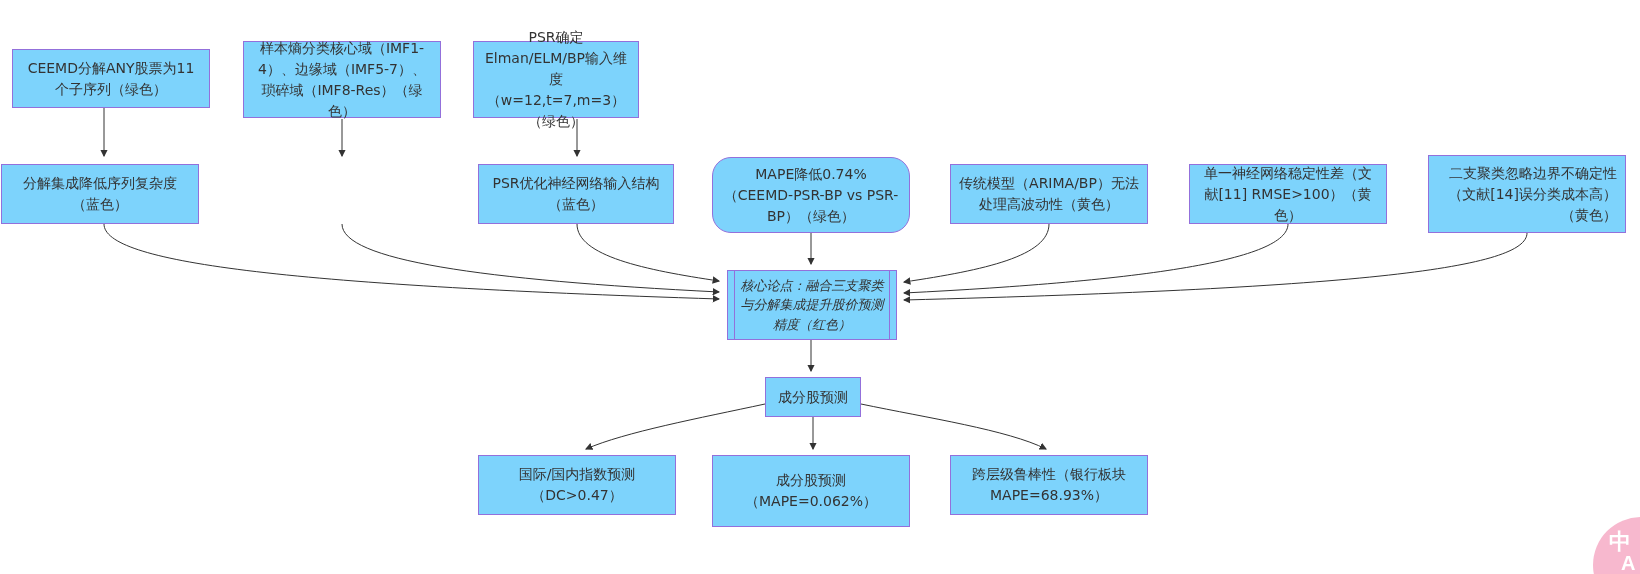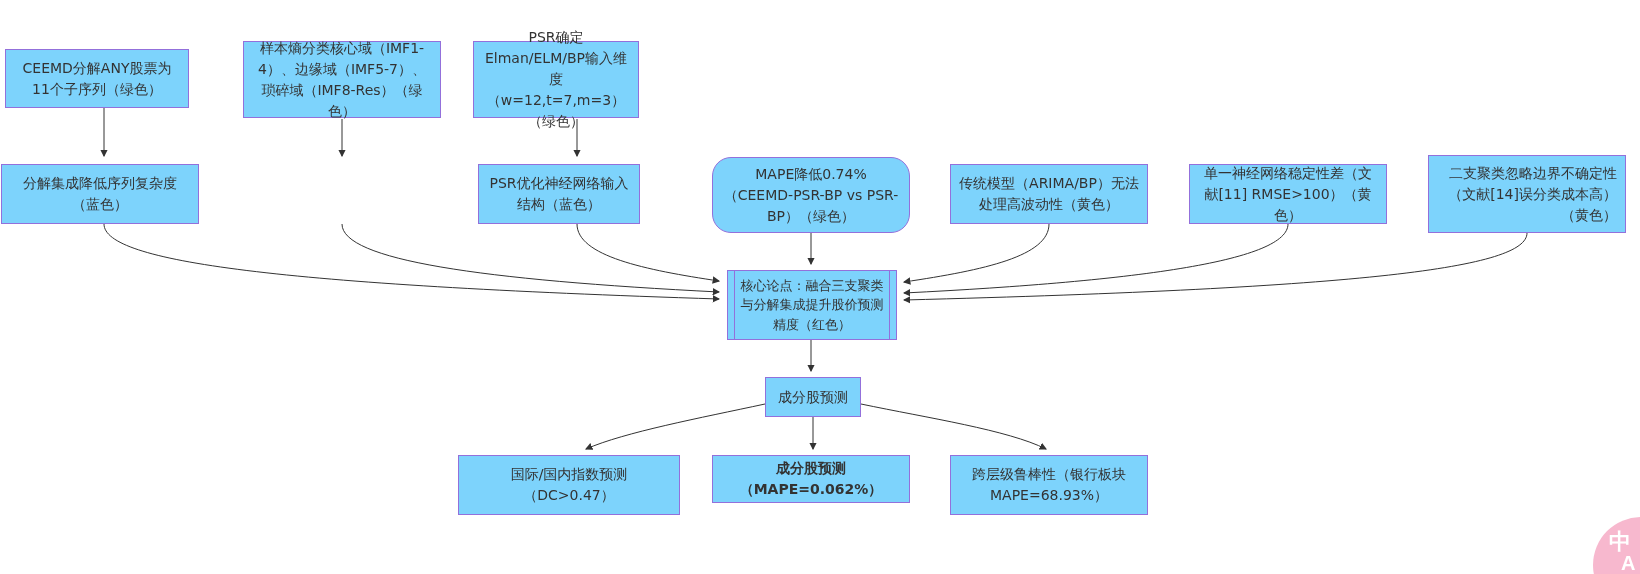--- a/index.html
+++ b/index.html
@@ -36,20 +36,21 @@
     line-height: 1.5;
     display: flex;
     align-items: center;
     justify-content: center;
     text-align: center;
     padding: 4px 8px;
   }
   .node.small { font-size: 13px; }
   .subroutine {
     padding: 20px 12px;
+    font-style: italic;
   }
   .subroutine::before,
   .subroutine::after {
     content: "";
     position: absolute;
     top: 0;
     bottom: 0;
     width: 1px;
     background: #9370DB;
   }
@@ -99,37 +100,37 @@
       <path d="M1049,224 C1049,256 985,270 904,282" marker-end="url(#arrow)"></path>
       <path d="M1288,224 C1288,260 1145,281 904,293" marker-end="url(#arrow)"></path>
       <path d="M1527,233 C1527,268 1365,288 904,300" marker-end="url(#arrow)"></path>
       <path d="M811,340 V371" marker-end="url(#arrow)"></path>
       <path d="M765,404 C700,418 625,432 586,449" marker-end="url(#arrow)"></path>
       <path d="M813,417 V449" marker-end="url(#arrow)"></path>
       <path d="M861,404 C928,418 1008,430 1046,449" marker-end="url(#arrow)"></path>
     </g>
   </svg>
 
-  <div class="node" style="left:5px; top:49px; width:184px; height:59px;">CEEMD分解ANY股票为11个子序列（绿色）</div>
+  <div class="node" style="left:12px; top:49px; width:198px; height:59px;">CEEMD分解ANY股票为11个子序列（绿色）</div>
   <div class="node" style="left:243px; top:41px; width:198px; height:77px;">样本熵分类核心域（IMF1-4）、边缘域（IMF5-7）、琐碎域（IMF8-Res）（绿色）</div>
   <div class="node" style="left:473px; top:41px; width:166px; height:77px;">PSR确定Elman/ELM/BP输入维度（w=12,t=7,m=3）（绿色）</div>
 
   <div class="node" style="left:1px; top:164px; width:198px; height:60px;">分解集成降低序列复杂度（蓝色）</div>
-  <div class="node" style="left:478px; top:164px; width:162px; height:60px;">PSR优化神经网络输入结构（蓝色）</div>
+  <div class="node" style="left:478px; top:164px; width:196px; height:60px;">PSR优化神经网络输入结构（蓝色）</div>
   <div class="node" style="left:712px; top:157px; width:198px; height:76px;border-radius:19px;">MAPE降低0.74%（CEEMD-PSR-BP vs PSR-BP）（绿色）</div>
   <div class="node" style="left:950px; top:164px; width:198px; height:60px;text-align:center;">传统模型（ARIMA/BP）无法处理高波动性（黄色）</div>
   <div class="node" style="left:1189px; top:164px; width:198px; height:60px;">单一神经网络稳定性差（文献[11] RMSE&gt;100）（黄色）</div>
   <div class="node" style="left:1428px; top:155px; width:198px; height:78px;text-align:right;">二支聚类忽略边界不确定性（文献[14]误分类成本高）（黄色）</div>
 
   <div class="node small subroutine" style="left:727px; top:270px; width:170px; height:70px;">核心论点：融合三支聚类与分解集成提升股价预测精度（红色）</div>
 
   <div class="node" style="left:765px; top:377px; width:96px; height:40px;">成分股预测</div>
 
-  <div class="node" style="left:458px; top:455px; width:222px; height:60px;text-align:center;">国际/国内指数预测（DC&gt;0.47）</div>
-  <div class="node" style="left:712px; top:455px; width:198px; height:48px;font-weight:bold;">成分股预测（MAPE=0.062%）</div>
+  <div class="node" style="left:478px; top:455px; width:198px; height:60px;text-align:center;">国际/国内指数预测（DC&gt;0.47）</div>
+  <div class="node" style="left:712px; top:455px; width:198px; height:72px;">成分股预测（MAPE=0.062%）</div>
   <div class="node" style="left:950px; top:455px; width:198px; height:60px;">跨层级鲁棒性（银行板块MAPE=68.93%）</div>
 
   <button class="lang-toggle" type="button">
     <span class="zh">中</span>
     <span class="en">A</span>
   </button>
 
 </div>
 
 </body></html>

